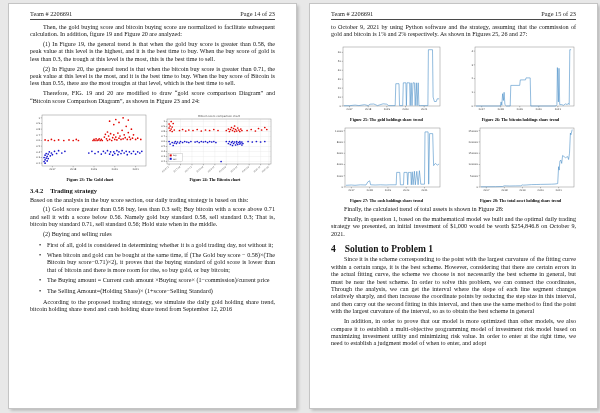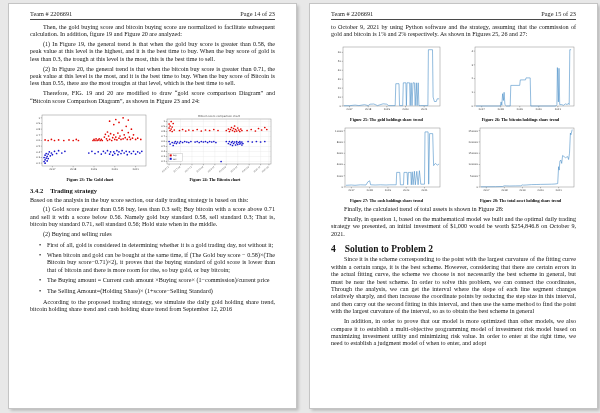--- a/index.html
+++ b/index.html
@@ -511,17 +511,17 @@
         </div>
       <div class="figcap">Figure 28: The total asset holding share trend</div>
     </div>
   </div>
 
   <p class="para tight">Finally, the calculated trend of total assets is shown in Figure 28:</p>
   <p class="para tight">Finally, in question 1, based on the mathematical model we built and the optimal daily trading strategy we presented, an initial investment of $1,000 would be worth $254,846.8 on October 9, 2021.</p>
 
   <div class="sec">
     <span>4</span>
-    <span>Solution to Problem 2</span>
+    <span>Solution to Problem 1</span>
   </div>
   <p class="para tight">Since it is the scheme corresponding to the point with the largest curvature of the fitting curve within a certain range, it is the best scheme. However, considering that there are certain errors in the actual fitting curve, the scheme we choose is not necessarily the best scheme in general, but must be near the best scheme. In order to solve this problem, we can connect the coordinates, Through the analysis, we can get the interval where the slope of each line segment changes relatively sharply, and then increase the coordinate points by reducing the step size in this interval, and then carry out the second fitting in this interval, and then use the same method to find the point with the largest curvature of the interval, so as to obtain the best scheme in general</p>
   <p class="para tight">In addition, in order to prove that our model is more optimized than other models, we also compare it to establish a multi-objective programming model of investment risk model based on maximizing investment utility and minimizing risk value. In order to enter at the right time, we need to establish a judgment model of when to enter, and adopt</p>
 </div>
 
 </body></html>

